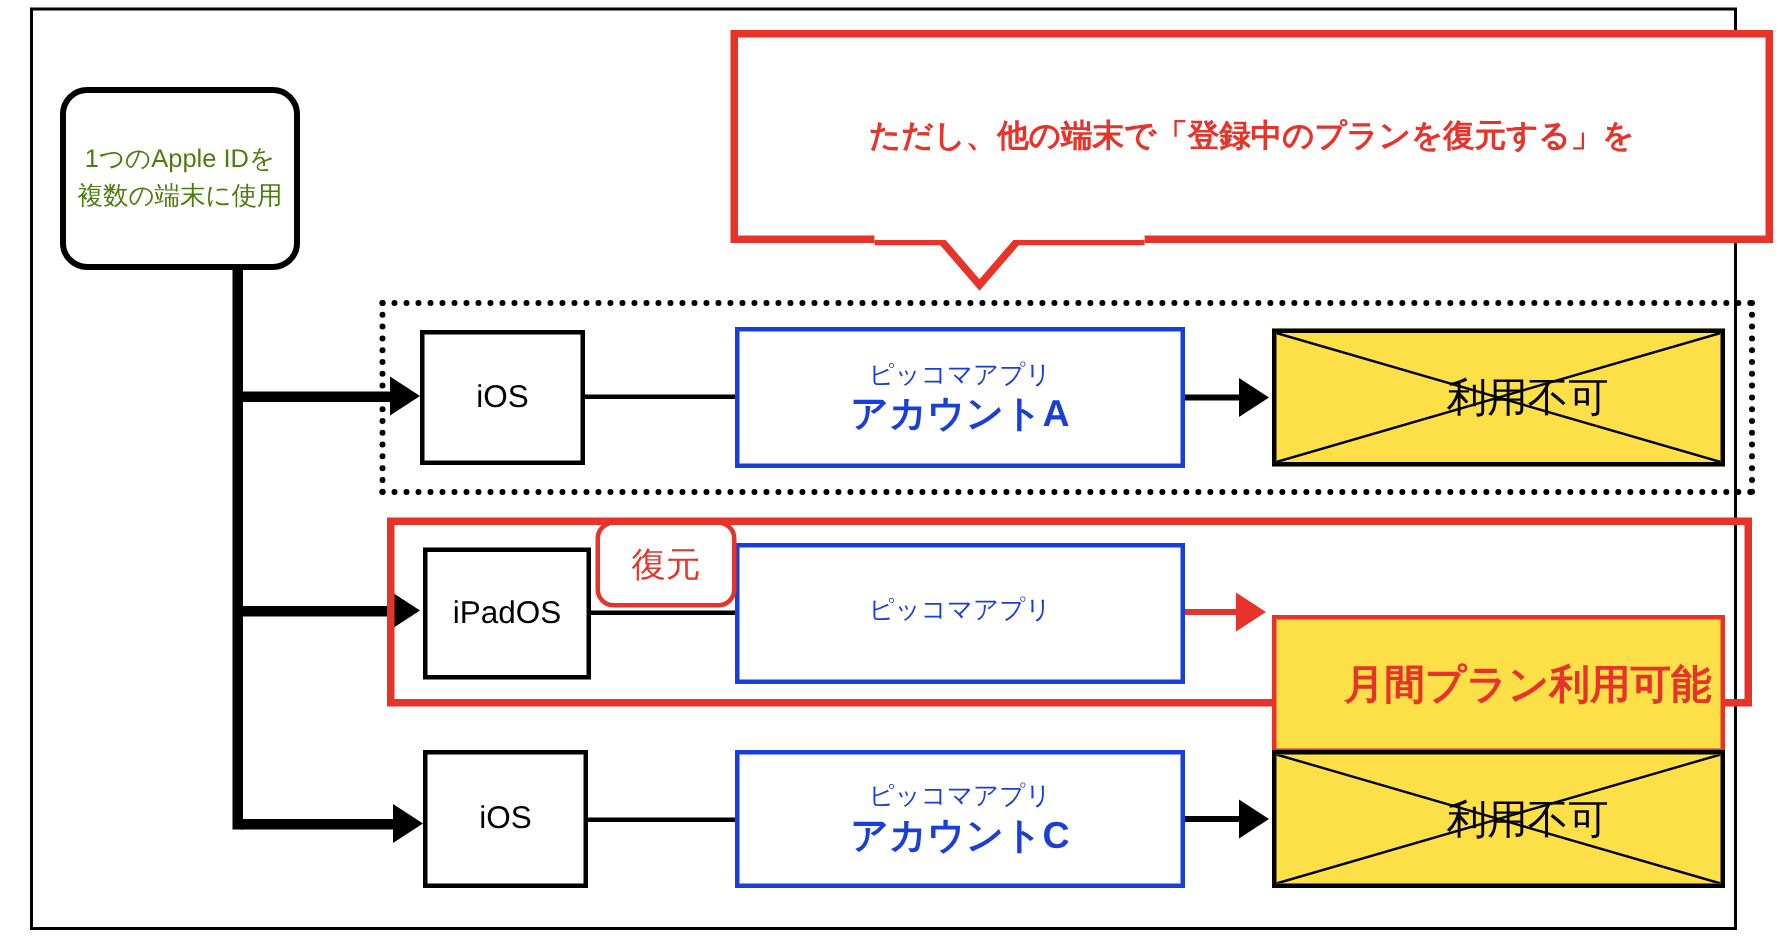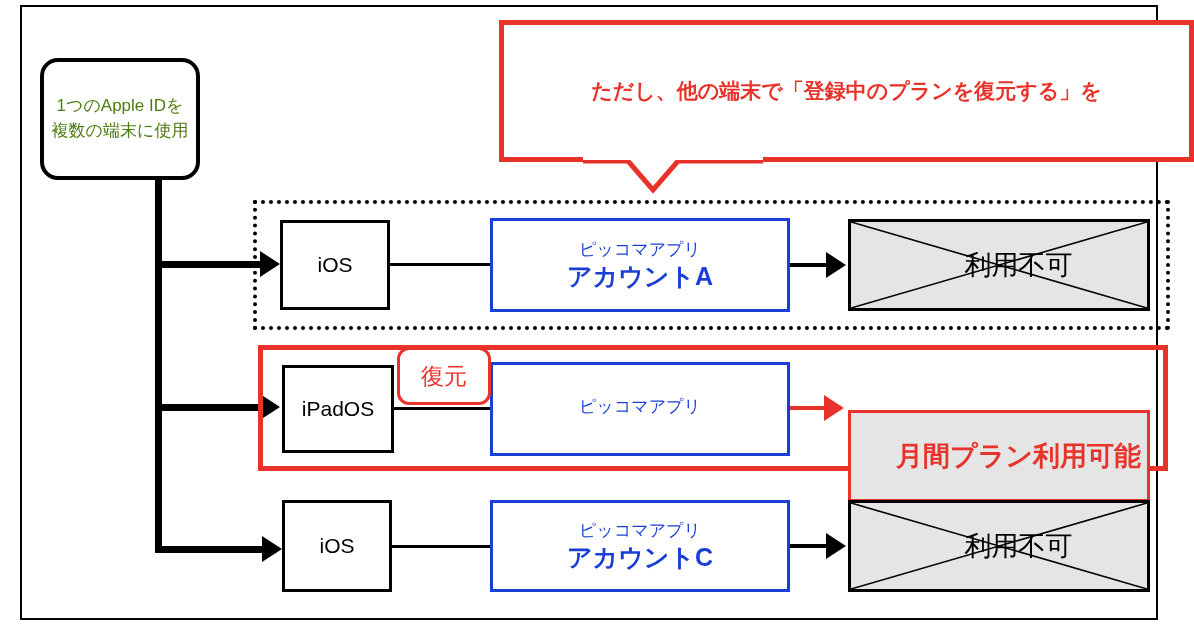--- a/index.html
+++ b/index.html
@@ -137,21 +137,21 @@
   .account-box .acct-name {
     font-size: 25px;
     font-weight: bold;
     line-height: 1.1;
   }
 
   
   .result-box {
     position: absolute;
     box-sizing: border-box;
-    background: #e5e5e5;
+    background: #fde047;
     display: flex;
     align-items: center;
     justify-content: center;
     padding-left: 39px;
   }
   .result-box.unavailable {
     border: 3px solid #000;
     color: #000;
     font-size: 27px;
   }
@@ -184,21 +184,21 @@
   
   .callout {
     position: absolute;
     left: 483px;
     top: 20px;
     width: 695px;
     height: 142px;
   }
   .callout-body {
     position: absolute;
-    left: 16px; top: 0;
+    left: 4px; top: 0;
     width: 100%;
     height: 100%;
     border: 5px solid #e8332a;
     box-sizing: border-box;
     background: #ffffff;
     display: flex;
     flex-direction: column;
     align-items: center;
     justify-content: center;
     color: #e8332a;

